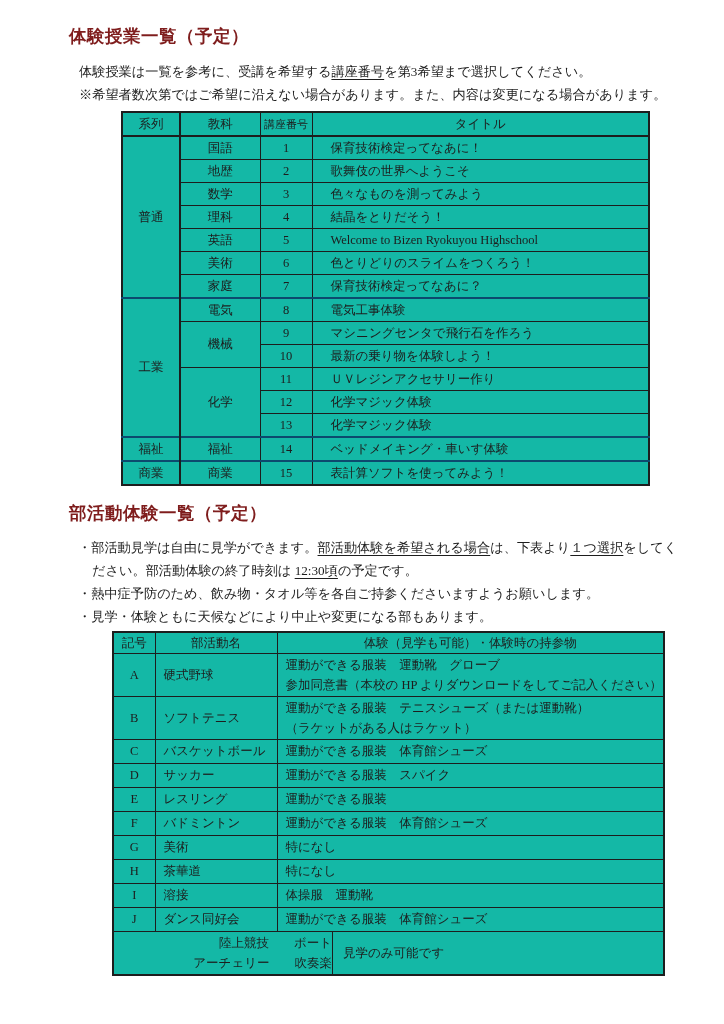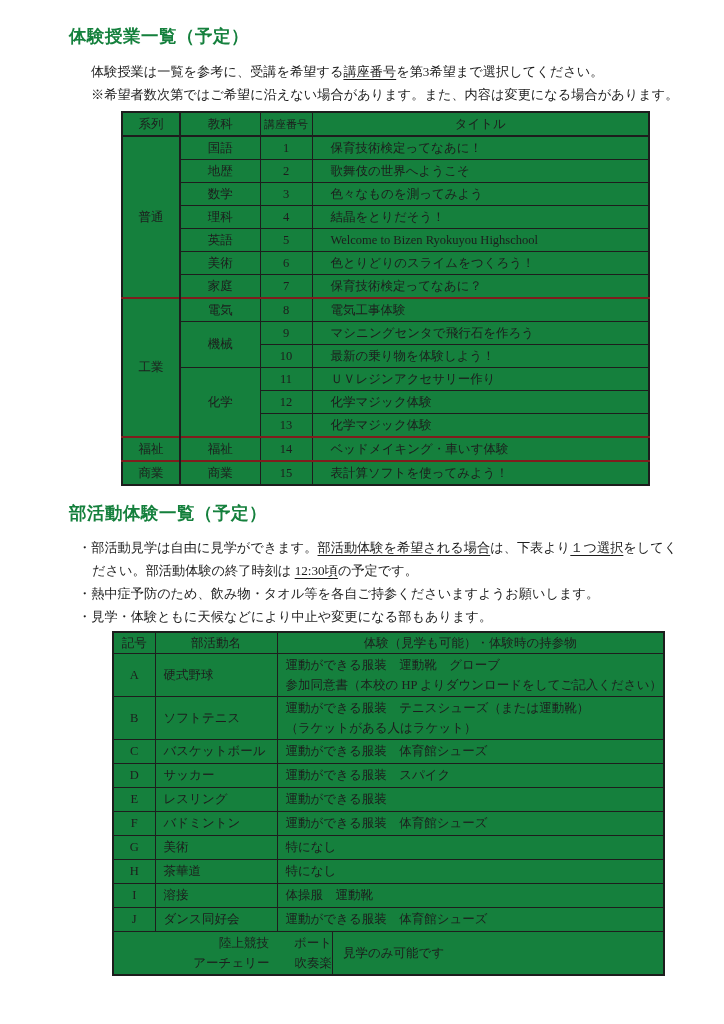--- a/index.html
+++ b/index.html
@@ -3,42 +3,42 @@
 <meta charset="utf-8">
 <style>
   html,body{margin:0;padding:0;}
   body{
     width:724px;height:1024px;background:#ffffff;position:relative;overflow:hidden;
     font-family:"Liberation Serif","DejaVu Serif",serif;color:#1d1d1d;
     -webkit-font-smoothing:antialiased;
   }
   .h-title{
     position:absolute;font-family:"Liberation Sans","DejaVu Sans",sans-serif;
-    font-weight:bold;font-size:17.5px;letter-spacing:0.5px;color:#15803d;white-space:nowrap;
+    font-weight:bold;font-size:17.5px;letter-spacing:0.5px;color:#7f1d1d;white-space:nowrap;
   }
   #s1-title{left:69px;top:24px;}
   #s2-title{left:69px;top:501px;font-family:Liberation Serif, serif;}
 
   .para{position:absolute;font-size:13.2px;line-height:23px;white-space:nowrap;}
-  #s1-intro{left:79px;top:60px;width:620px;margin-left:12px;}
+  #s1-intro{left:79px;top:60px;width:620px;}
   #s2-bullets{left:78px;top:536px;width:620px;}
   .indent{padding-left:14px;}
   .u{text-decoration:underline;text-underline-offset:3px;text-decoration-thickness:1px;}
 
-  table{border-collapse:collapse;table-layout:fixed;position:absolute;background:#15803d;}
+  table{border-collapse:collapse;table-layout:fixed;position:absolute;background:#14b8a6;}
   td,th{border:1px solid #1d1d1d;font-weight:normal;font-size:12.5px;
         text-align:center;vertical-align:middle;padding:0;overflow:hidden;white-space:nowrap;}
 
   
   #t1{left:121px;top:111px;width:527px;border:2px solid #1d1d1d;}
   #t1 th,#t1 td{height:22px;}
   #t1 th{border-bottom:2px solid #1d1d1d;}
   #t1 .hn{font-size:11px;}
   #t1 .cg{border-right:2px solid #1d1d1d;}
-  #t1 tr.grp td{border-top:2px solid #7f1d1d;}
+  #t1 tr.grp td{border-top:2px solid #0c4a6e;}
   #t1 td.t{text-align:left;padding-left:18px;}
 
   
   #t2{left:112px;top:631px;width:551px;border:2px solid #1d1d1d;}
   #t2 th{height:20px;}
   #t2 td{height:23px;}
   #t2 td.name{text-align:left;padding-left:8px;}
   #t2 td.items{text-align:left;padding-left:8px;padding-right:4px;}
   #t2 tr.two td{height:42px;}
   #t2 .line{line-height:20px;}

